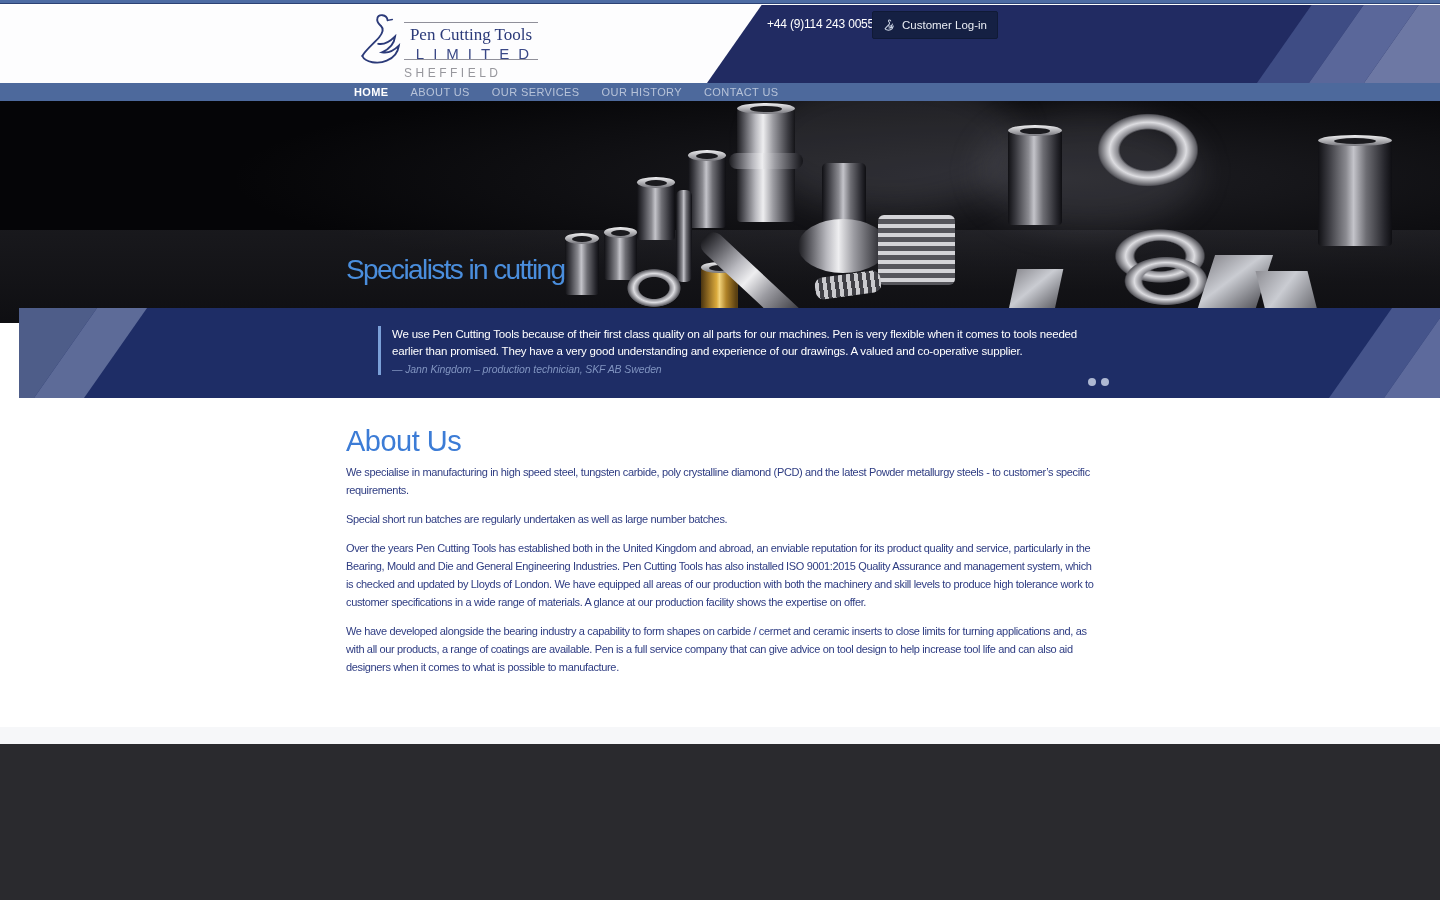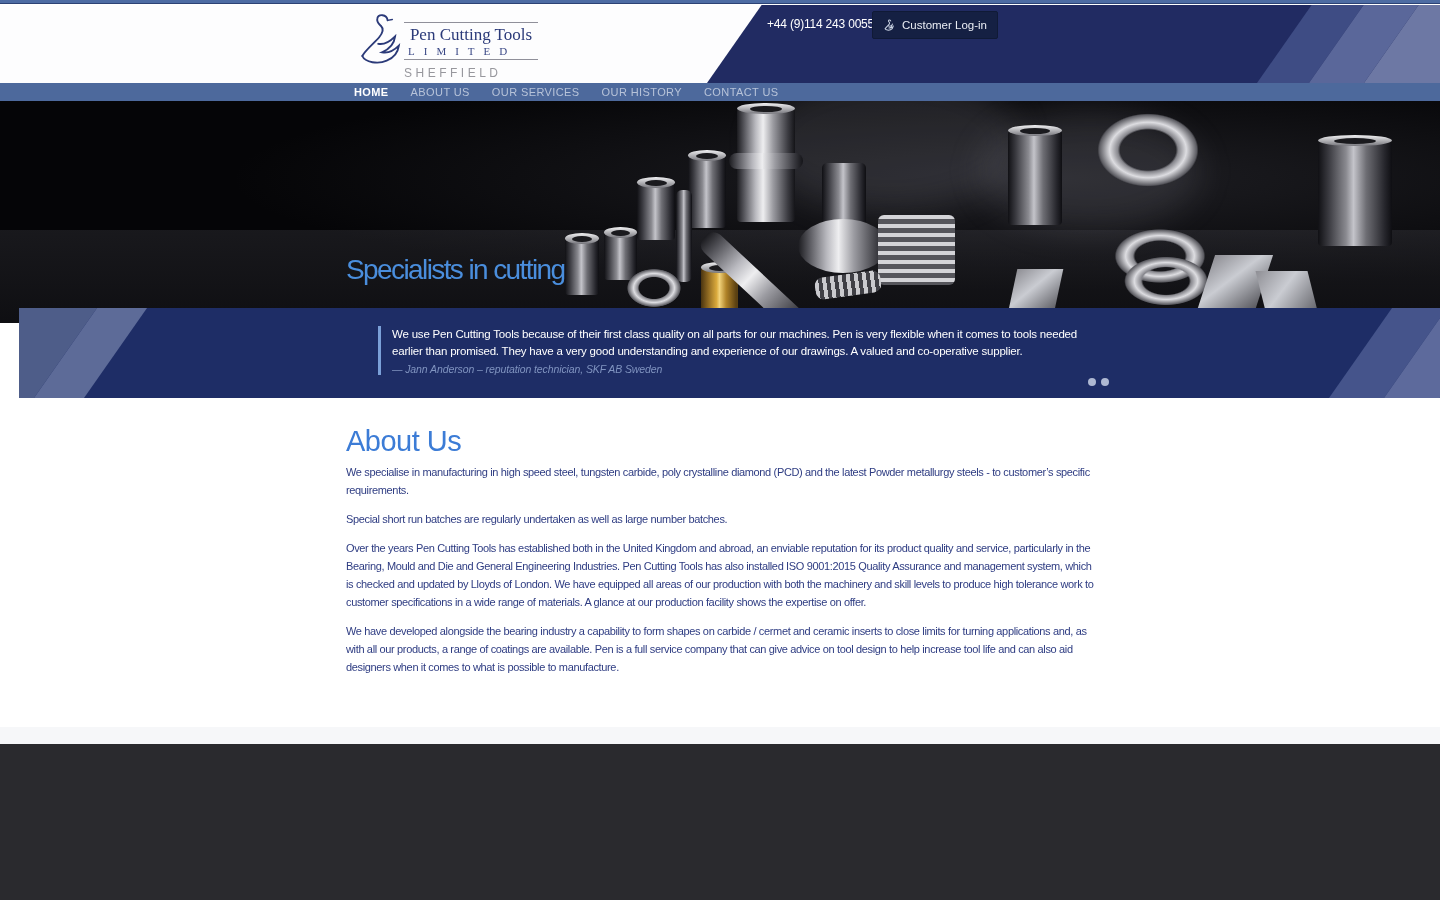--- a/index.html
+++ b/index.html
@@ -17,22 +17,22 @@
   .h-s1{left:1257px;width:52px;background:#3e4c84;}
   .h-s2{left:1309px;width:55px;background:#5a679a;}
   .h-s3{left:1364px;width:220px;background:#6d78a4;}
 
   .logo{position:absolute;left:352px;top:6px;width:186px;height:66px;}
   .logo svg{position:absolute;left:0;top:0;width:60px;height:60px;}
   .logo-rule{position:absolute;left:52px;right:0;height:1px;background:#90909a;}
   .rule-top{top:11px;} .rule-bot{top:48px;}
   .logo-name{position:absolute;left:52px;right:0;top:14px;text-align:center;
              font-family:"Liberation Serif",serif;font-size:17px;color:#2b3a79;white-space:nowrap;}
-  .logo-ltd{position:absolute;left:56px;right:0;top:34px;text-align:left;font-size:11px;
-            letter-spacing:9px;color:#3a4886;font-family:Liberation Serif, serif;}
+  .logo-ltd{position:absolute;left:56px;right:0;top:34px;text-align:right;font-size:15px;
+            letter-spacing:9px;color:#3a4886;}
   .logo-city{position:absolute;left:52px;right:0;top:55px;text-align:left;font-size:12px;
              letter-spacing:3.5px;color:#97979d;}
 
   .phone{position:absolute;left:767px;top:12px;color:#fff;font-size:12px;letter-spacing:-0.2px;white-space:nowrap;}
   .login-btn{position:absolute;left:872px;top:6px;height:28px;background:#152043;border:1px solid #101a36;
              border-radius:2px;color:#e9ecf3;font-size:11.5px;display:flex;align-items:center;gap:6px;
              padding:0 10px;cursor:pointer;font-family:"Liberation Sans",sans-serif;}
   .login-btn svg{width:13px;height:13px;}
 
   
@@ -176,21 +176,21 @@
   </div>
 
   <div class="testimonial">
     <div class="skew t-l1"></div>
     <div class="skew t-l2"></div>
     <div class="skew t-r1"></div>
     <div class="skew t-r2"></div>
     <div class="skew t-r3"></div>
     <div class="quote">
       <p>We use Pen Cutting Tools because of their first class quality on all parts for our machines. Pen is very flexible when it comes to tools needed earlier than promised. They have a very good understanding and experience of our drawings. A valued and co-operative supplier.</p>
-      <div class="attr">—  Jann Anderson – reputation technician, SKF AB Sweden</div>
+      <div class="attr">—  Jann Kingdom – production technician, SKF AB Sweden</div>
     </div>
     <div class="t-dots">
       <span></span>
       <span></span>
     </div>
   </div>
 
   <div class="about">
     <h2 class="section-h">About Us</h2>
     <div class="about-copy">

